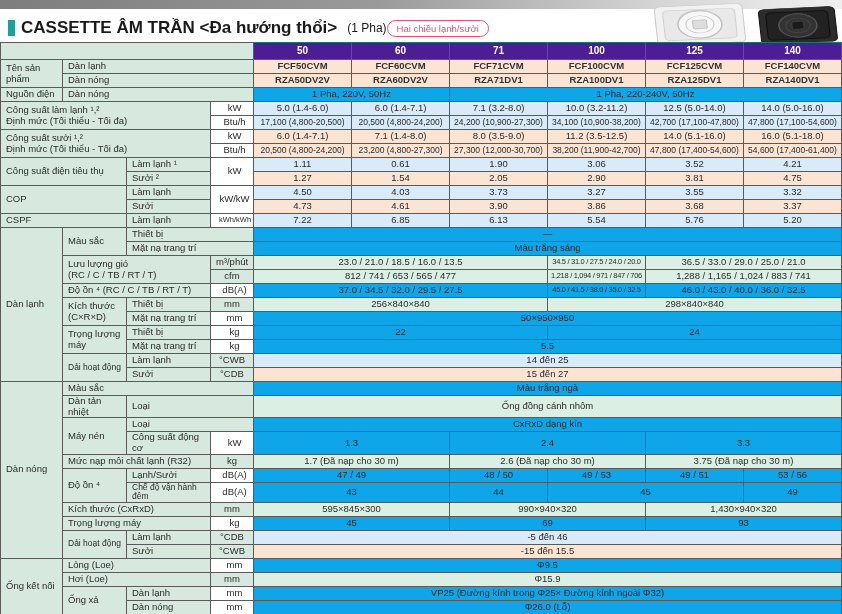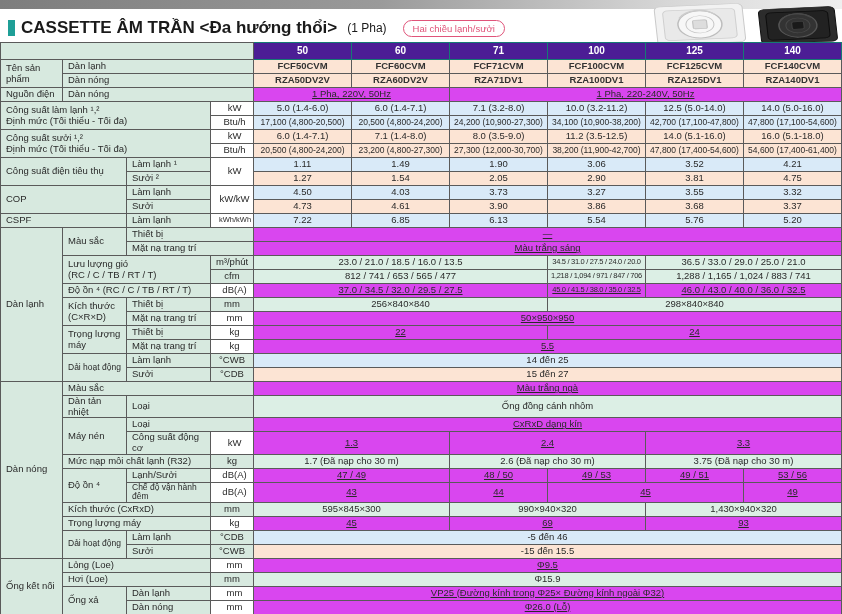--- a/index.html
+++ b/index.html
@@ -12,21 +12,21 @@
   .topbar{
     position:absolute;top:0;left:0;width:842px;height:9px;
     background:linear-gradient(to right,#7d7d7d 0%,#9a9a9a 45%,#d8d8d8 80%,#efefef 100%);
   }
   
   .titlerow{position:absolute;top:14px;left:8px;height:28px;display:flex;align-items:center;text-align:right;}
   .bullet{width:7px;height:16px;background:#1f9f97;margin-right:6px;}
   .title{font-size:17px;font-weight:bold;color:#1a1a1a;letter-spacing:0;}
   .phase{font-size:12px;color:#1a1a1a;margin-left:10px;}
   .badge{
-    margin-left:16px;font-size:9.5px;color:#e0547a;border:1px solid #e0547a;
+    font-size:9.5px;color:#e0547a;border:1px solid #e0547a;
     border-radius:9px;padding:2px 9px;background:#fff;white-space:nowrap;
   }
   
   .units{position:absolute;top:1px;right:2px;width:190px;height:46px;display:flex;gap:6px;align-items:flex-end;}
   .unit-svg{display:block;}
   
   table{
     position:absolute;top:42px;left:0;width:842px;
     border-collapse:collapse;table-layout:fixed;
     font-size:9.5px;color:#2a2a2a;
@@ -37,21 +37,21 @@
     text-align:center;vertical-align:middle;
     overflow:hidden;white-space:pre-line;
   }
   tr.tb td{border-top:1.5px solid #1f1f1f;}
   table{border:1.5px solid #1f1f1f;}
   td.h{background:#4c1d95;color:#fff;font-weight:bold;font-size:10px;height:16px;border-color:#157a74;}
   td.corner{background:#d7e9df;border-right:1px solid #5a5a5a;}
   td.L{background:#d7e9df;text-align:left;padding-left:5px;}
   td.u{background:#ffffff;padding-left:8px;}
   td.ug{background:#d7e9df;}
-  td.w{background:#d946ef;text-decoration:underline;}
+  td.w{background:#0ea5e9;}
   td.g{background:#dcefe5;}
   td.b{background:#d9eaf8;}
   td.p{background:#fce4d4;}
   td.bold{font-weight:bold;color:#333;}
   td.sm{font-size:8.5px;}
   td.xs{font-size:7.5px;letter-spacing:-0.3px;padding:0 1px;}
   td.unit-sm{font-size:7.5px;}
 </style>
 </head>
 <body>
@@ -174,21 +174,21 @@
         <td class="p sm">27,300 (12,000-30,700)</td>
         <td class="p sm">38,200 (11,900-42,700)</td>
         <td class="p sm">47,800 (17,400-54,600)</td>
         <td class="p sm">54,600 (17,400-61,400)</td>
       </tr>
       <tr class="tb">
         <td colspan="2" rowspan="2" class="L">Công suất điện tiêu thụ</td>
         <td class="L">Làm lạnh ¹</td>
         <td rowspan="2" class="u">kW</td>
         <td class="b">1.11</td>
-        <td class="b">1.49</td>
+        <td class="b">0.61</td>
         <td class="b">1.90</td>
         <td class="b">3.06</td>
         <td class="b">3.52</td>
         <td class="b">4.21</td>
       </tr>
       <tr>
         <td class="L">Sưởi ²</td>
         <td class="p">1.27</td>
         <td class="p">1.54</td>
         <td class="p">2.05</td>

